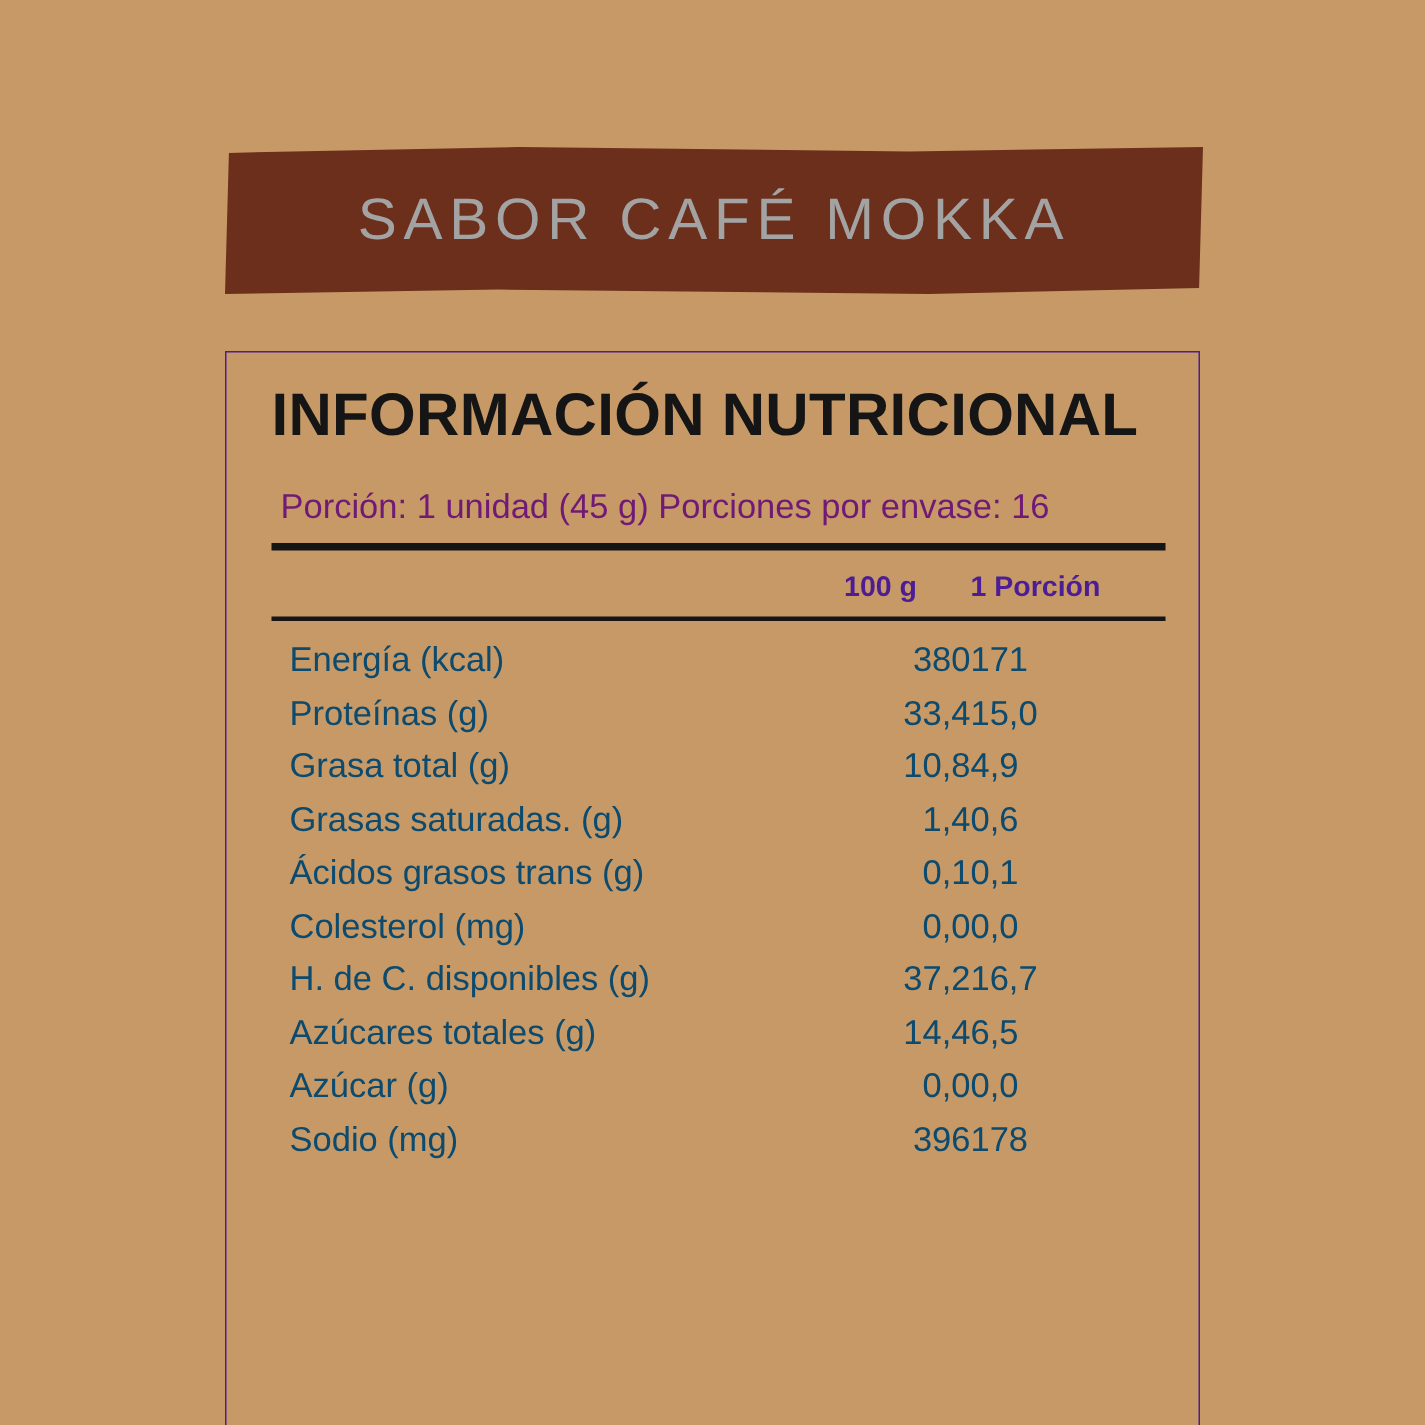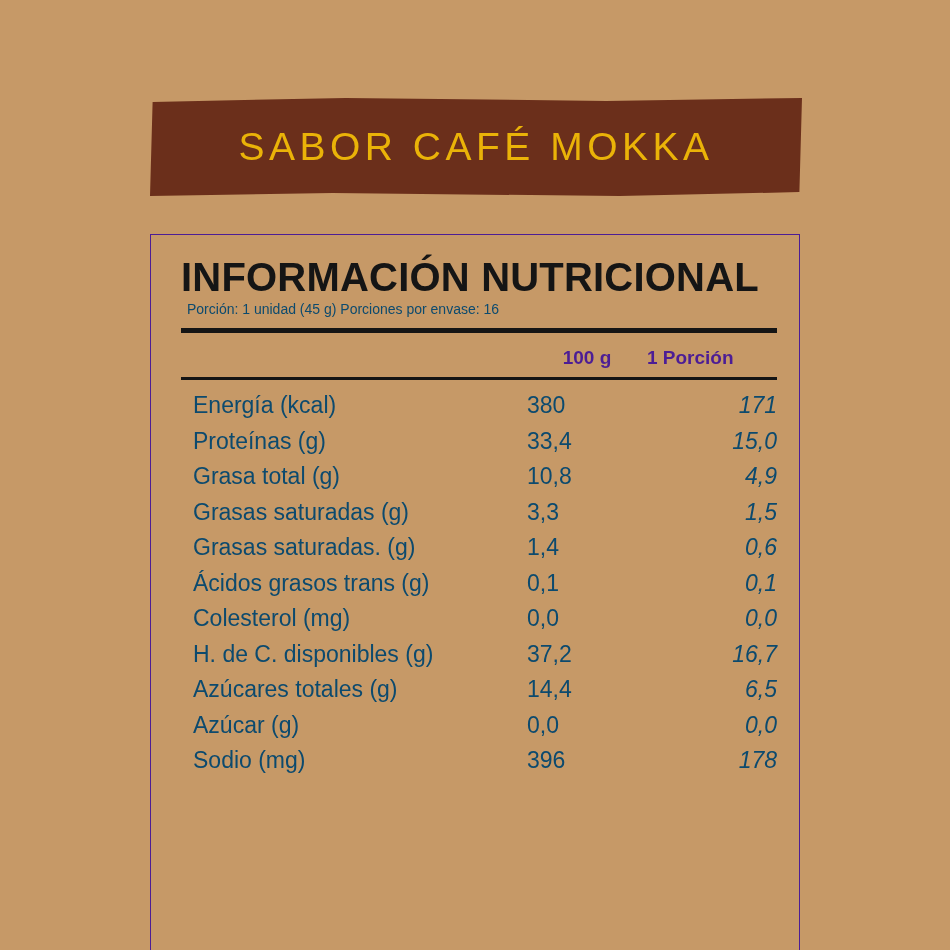--- a/index.html
+++ b/index.html
@@ -27,21 +27,21 @@
     width: 652px;
     height: 98px;
     background: #6b2f1b;
     display: flex;
     align-items: center;
     justify-content: center;
     
     clip-path: polygon(0.4% 4%, 30% 0%, 70% 3%, 100% 0%, 99.6% 96%, 72% 100%, 28% 97%, 0% 100%);
   }
   .banner-title {
-    color: #eab308;
+    color: #a3a3a3;
     font-size: 39px;
     letter-spacing: 4.5px;
     font-weight: 500;
     white-space: nowrap;
   }
 
   
   .nutribox {
     position: absolute;
     left: 150px;
@@ -61,23 +61,23 @@
   }
   .nutri-title {
     font-size: 40px;
     font-weight: 700;
     color: #151515;
     letter-spacing: 0.2px;
     line-height: 1.1;
     white-space: nowrap;
   }
   .portion-line {
-    margin-top: 2px;
-    font-size: 14px;
-    color: #0c4a6e;
+    margin-top: 25px;
+    font-size: 23px;
+    color: #701a75;
     padding-left: 6px;
     white-space: nowrap;
   }
   .rule-thick {
     margin-top: 11px;
     height: 5px;
     background: #151515;
     width: 100%;
   }
   .col-head {
@@ -115,27 +115,26 @@
     height: 35.5px;
   }
   .row .label {
     flex: 1 1 auto;
     padding-left: 12px;
     white-space: nowrap;
   }
   .row .v1 {
     width: 120px;
     flex: 0 0 120px;
-    text-align: left;
+    text-align: right;
   }
   .row .v2 {
     width: 130px;
     flex: 0 0 130px;
-    text-align: right;
-    font-style: italic;
+    text-align: left;
   }
 </style>
 </head>
 <body>
 
 <div class="page">
 
   <div class="banner">
     <div class="banner-title">SABOR CAFÉ MOKKA</div>
   </div>
@@ -170,25 +169,20 @@
           <div class="v1">33,4</div>
           <div class="v2">15,0</div>
         </div>
 
         <div class="row">
           <div class="label">Grasa total (g)</div>
           <div class="v1">10,8</div>
           <div class="v2">4,9</div>
         </div>
 
-        <div class="row">
-          <div class="label">Grasas saturadas (g)</div>
-          <div class="v1">3,3</div>
-          <div class="v2">1,5</div>
-        </div>
 
 
         <div class="row">
           <div class="label">Grasas saturadas. (g)</div>
           <div class="v1">1,4</div>
           <div class="v2">0,6</div>
         </div>
 
         <div class="row">
           <div class="label">Ácidos grasos trans (g)</div>

